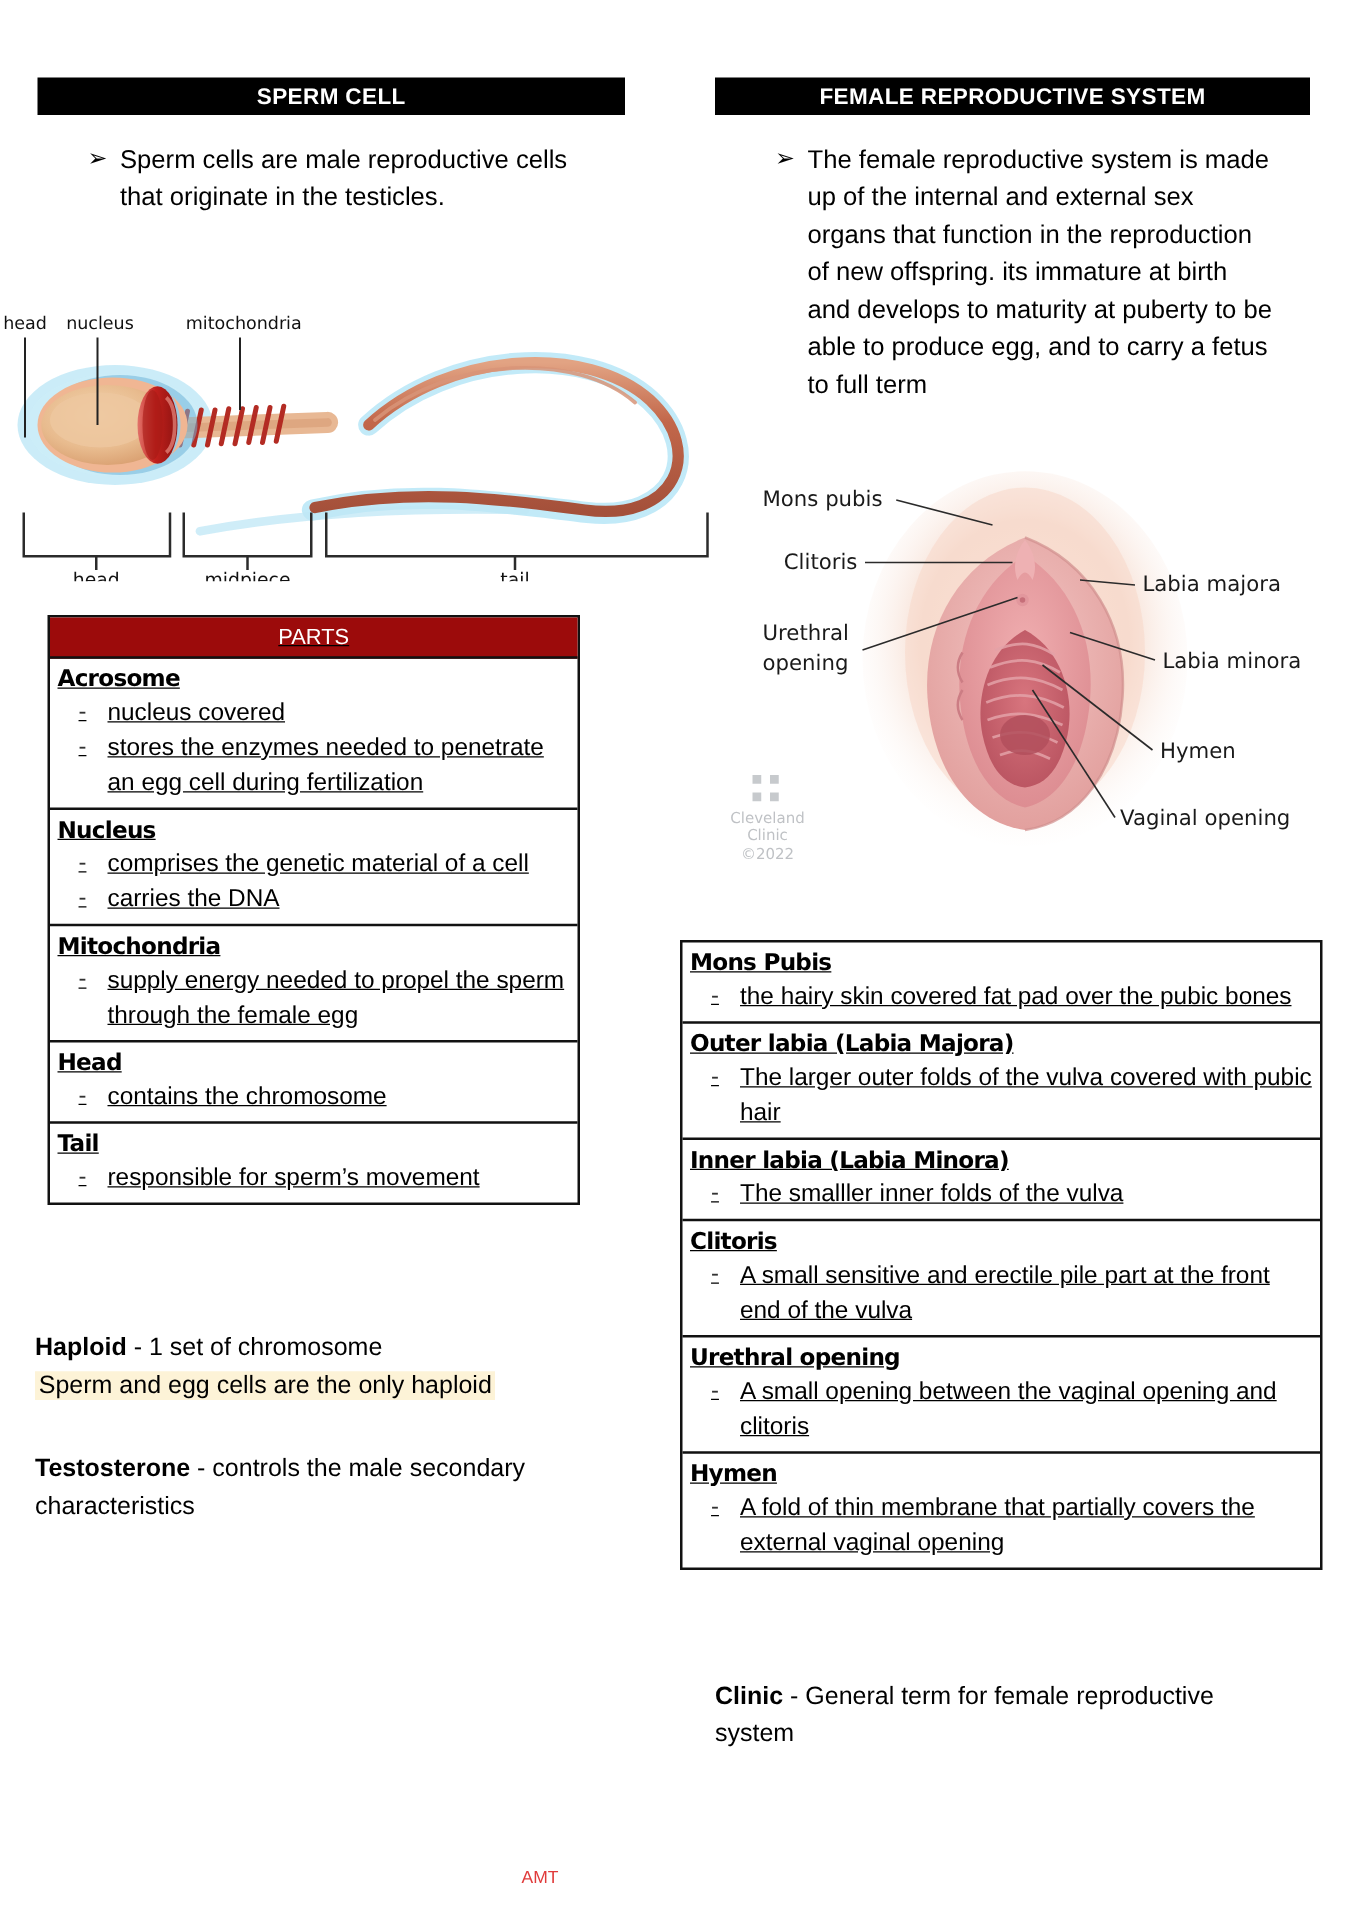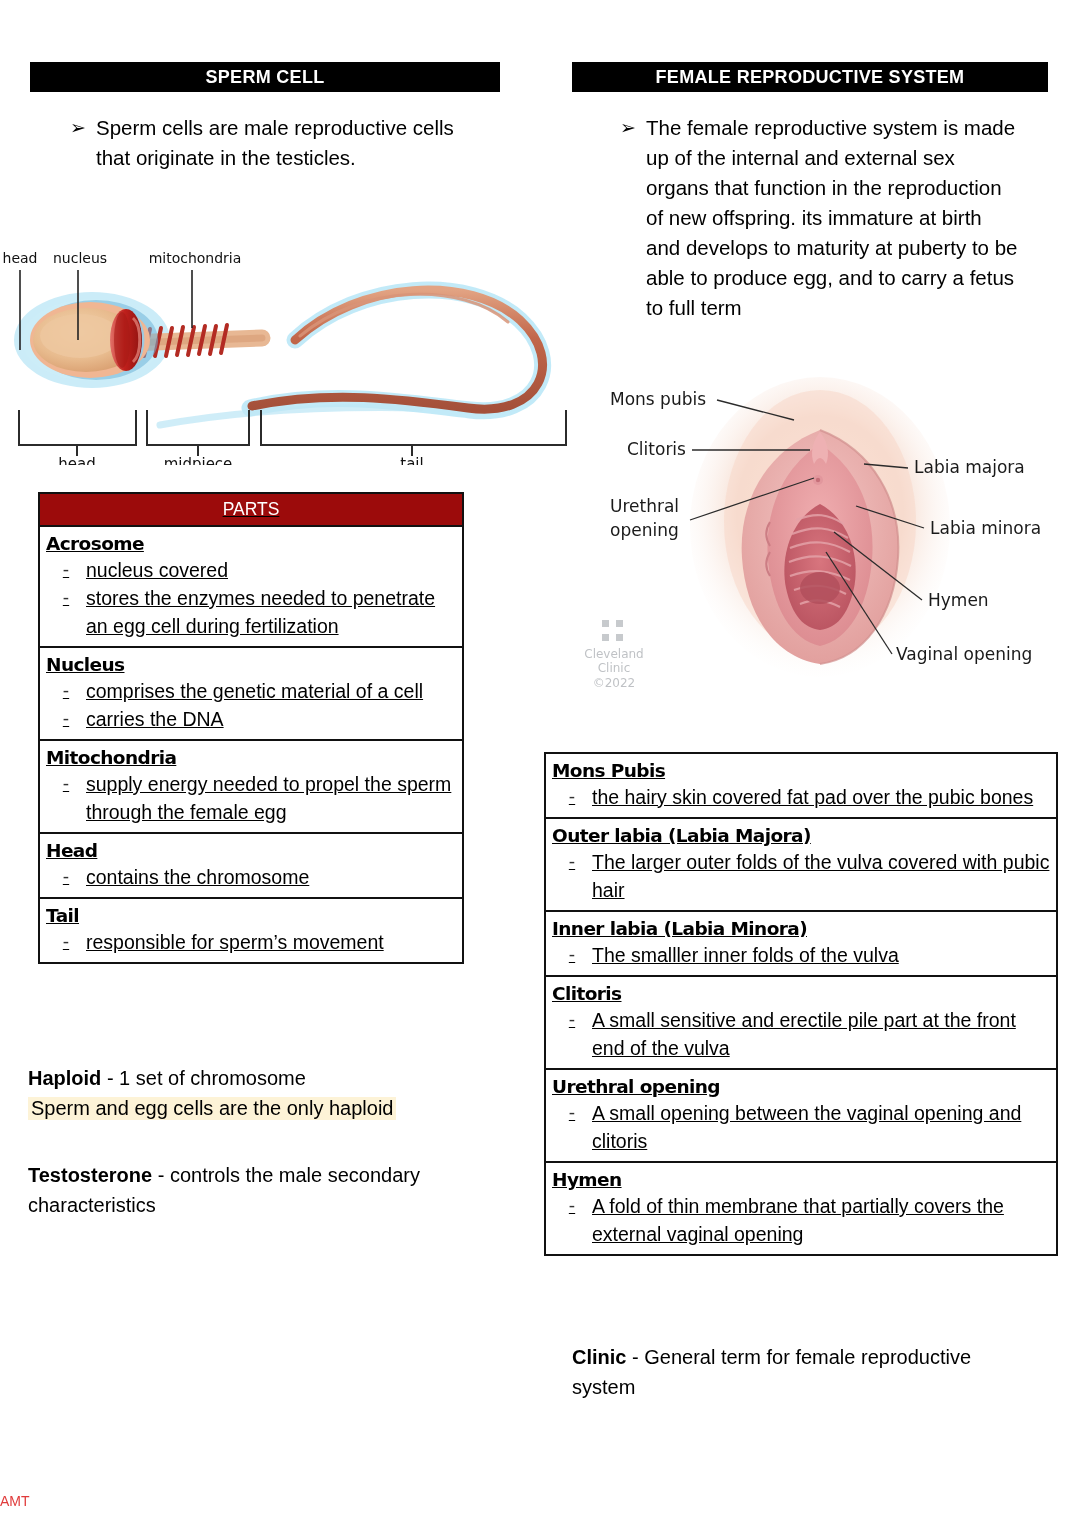--- a/index.html
+++ b/index.html
@@ -146,20 +146,21 @@
     height: 325px;
   }
   .anat-wrap svg { display: block; }
 
   
   .footer-amt {
     position: absolute;
     left: 0;
     top: 1492px;
     width: 864px;
+    text-align: center;
     color: #e03b3b;
     font-size: 14px;
     line-height: 18px;
   }
 </style>
 </head>
 <body>
 
 <div class="col col-left">
 

